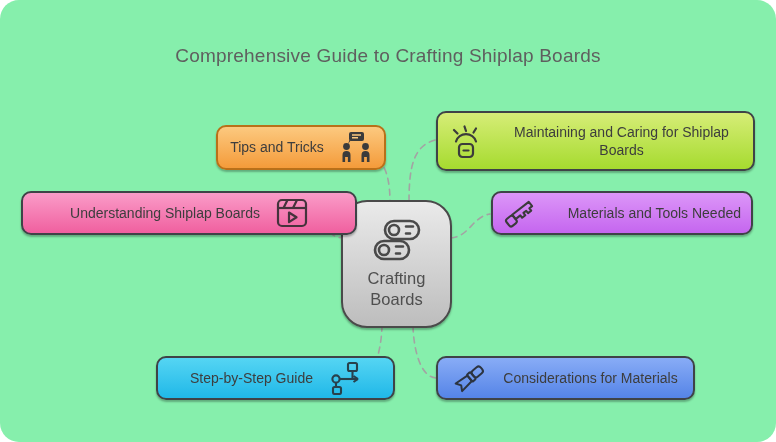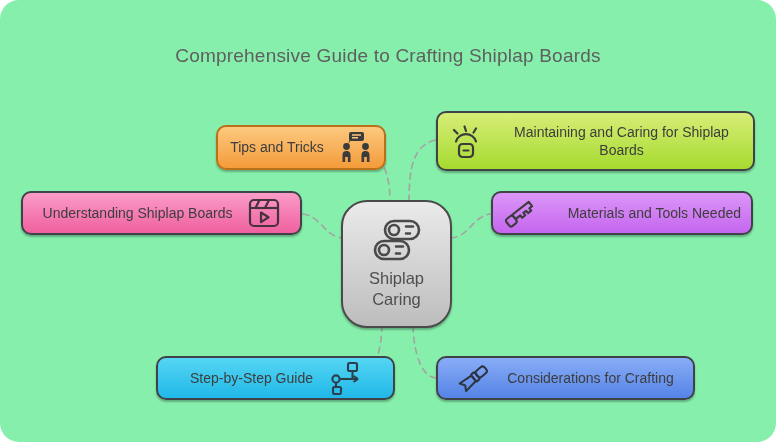--- a/index.html
+++ b/index.html
@@ -27,21 +27,21 @@
     left:341px;top:200px;width:111px;height:128px;border-radius:26px;
     flex-direction:column;gap:4px;
     background:linear-gradient(#eaeaea,#bdbdbd);border-color:#4a4a4a;
     color:#4f4f4f;font-size:16.5px;
   }
   .node-center .lbl{white-space:normal;width:72px;}
   .node-tips{left:188px;top:125px;width:170px;height:45px;
     background:linear-gradient(#fcc97f,#f49b3a);border-color:#b97019;margin-left:28px;}
   .node-maintain{left:436px;top:111px;width:319px;height:60px;
     background:linear-gradient(#d6ed77,#a6db2f);border-color:#3f4347;}
-  .node-understand{left:21px;top:191px;width:281px;height:44px;
+  .node-understand{left:21px;top:191px;width:336px;height:44px;
     background:linear-gradient(#fa9cc8,#f0609f);border-color:#3f4347;}
   .node-materials{left:491px;top:191px;width:262px;height:44px;
     background:linear-gradient(#dc96f8,#c566ef);border-color:#3f4347;justify-content:space-between;}
   .node-steps{left:156px;top:356px;width:239px;height:44px;
     background:linear-gradient(#55d5f3,#20b8e8);border-color:#3f4347;}
   .node-consider{left:436px;top:356px;width:259px;height:44px;
     background:linear-gradient(#88acf6,#5584e7);border-color:#3f4347;}
   .icon{flex:0 0 auto;display:block;}
 </style>
 </head>
@@ -66,21 +66,21 @@
     <svg class="icon" width="50" height="46" viewBox="0 0 50 46">
       <g fill="none" stroke="#4a4a4a" stroke-width="2.6" stroke-linecap="round">
         <rect x="13" y="3" width="34" height="18" rx="9"></rect>
         <circle cx="22" cy="12" r="5"></circle>
         <path d="M34 8.5 h7 M34 15.5 h4"></path>
         <rect x="3" y="23" width="34" height="18" rx="9"></rect>
         <circle cx="12" cy="32" r="5"></circle>
         <path d="M24 28.5 h7 M24 35.5 h4"></path>
       </g>
     </svg>
-    <div class="lbl">Shiplap Caring</div>
+    <div class="lbl">Crafting Boards</div>
   </div>
 
   <div class="node node-tips">
     <div class="lbl">Tips and Tricks</div>
     <svg class="icon" width="32" height="34" viewBox="0 0 32 34">
       <g fill="#3b3b3b" stroke="none">
         <rect x="9" y="1" width="15" height="9" rx="2"></rect>
         <path d="M11 9 l-3 4 1.5-4 z"></path>
         <circle cx="6.5" cy="15.5" r="3.4"></circle>
         <path d="M2.5 31 v-7 a4 4 0 0 1 8 0 v7 h-2.6 v-5 h-2.8 v5 z"></path>
@@ -145,16 +145,16 @@
   </div>
 
   <div class="node node-consider">
     <svg class="icon" width="34" height="34" viewBox="0 0 34 34">
       <g transform="rotate(-40 17 17)" fill="none" stroke="#2c3440" stroke-width="2" stroke-linejoin="round">
         <rect x="21" y="13" width="11" height="8" rx="3"></rect>
         <rect x="16.5" y="12.5" width="4.5" height="9" rx="1"></rect>
         <path d="M2.5 12 L16.5 13.5 v7 L2.5 22 l3 -5 z"></path>
       </g>
     </svg>
-    <div class="lbl">Considerations for Crafting</div>
+    <div class="lbl">Considerations for Materials</div>
   </div>
 
 </div>
 
 </body></html>

